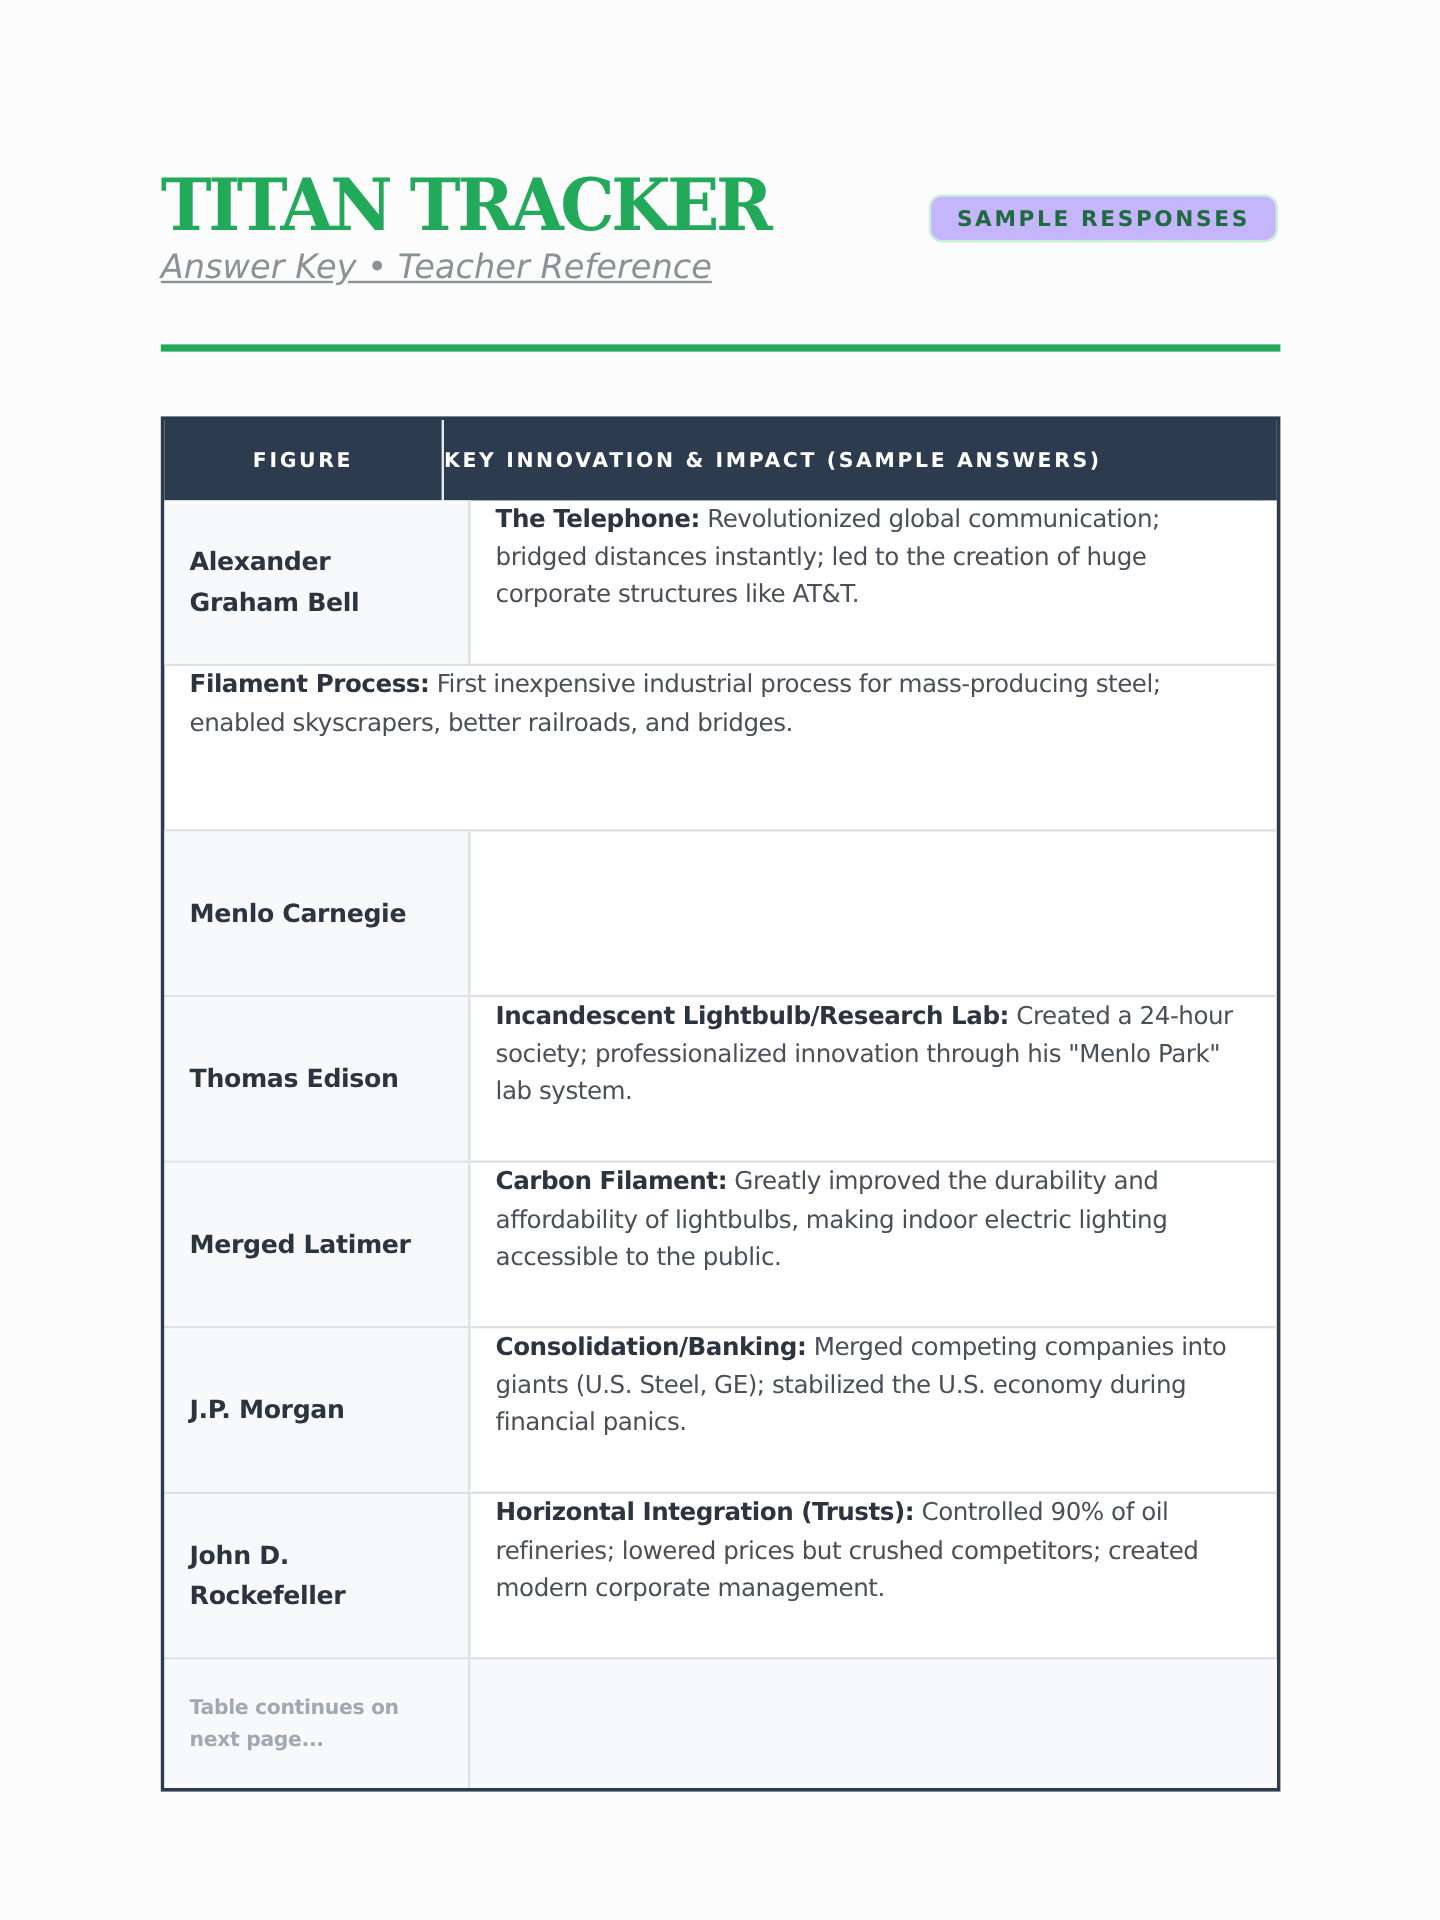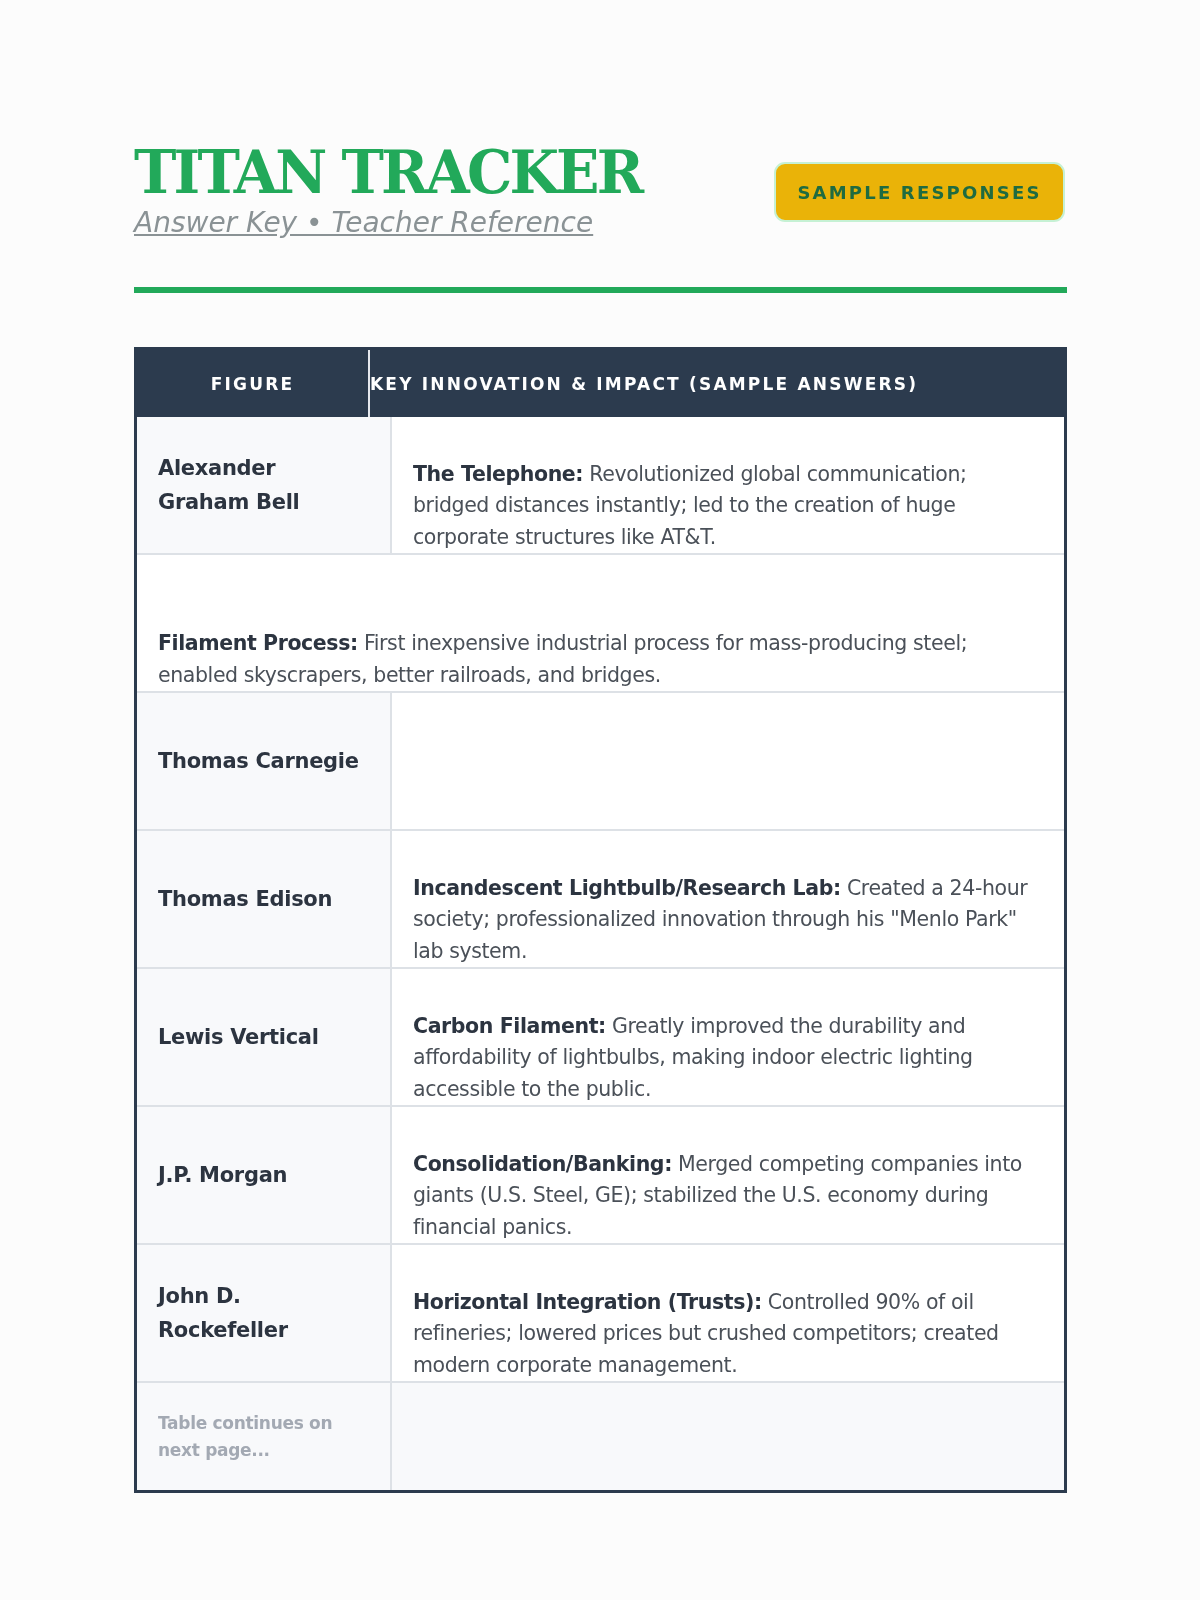--- a/index.html
+++ b/index.html
@@ -23,23 +23,23 @@
     transform: scaleX(0.95); transform-origin: left top;
   }
   .subtitle {
     position: absolute; left: 0; top: 72px;
     font-family: "DejaVu Sans", sans-serif;
     font-style: italic; font-size: 28px; line-height: 34px;
     color: #8a9295; white-space: nowrap; text-decoration: underline;
   }
   .badge {
     position: absolute; left: 640px; top: 28px;
-    width: 291px; height: 60px; box-sizing: border-box;
+    width: 291px; height: 40px; box-sizing: border-box;
     border: 2px solid #c6f1d4; border-radius: 11px;
-    background: #eab308;
+    background: #c4b5fd;
     display: flex; align-items: center; justify-content: center;
     color: #1f6b40; font-weight: 700; font-size: 18px;
     letter-spacing: 2.2px;
     font-family: "DejaVu Sans", sans-serif;
     text-align: right;
   }
   .rule {
     position: absolute; left: 134px; top: 287px; width: 933px; height: 6px;
     background: #22a95a;
   }
@@ -68,21 +68,21 @@
   .row:last-child { border-bottom: none; height: 107px; }
   .cell-figure {
     width: 255px; box-sizing: border-box;
     background: #f8f9fb; border-right: 2px solid #dde1e6;
     display: flex; align-items: center; padding: 0 20px 0 21px;
     font-family: "DejaVu Sans", sans-serif;
     font-weight: 700; font-size: 21px; line-height: 34px; color: #2c3440;
     letter-spacing: -0.3px;
   }
   .cell-impact {
-    flex: 1; display: flex; align-items: flex-end; padding: 0 20px 0 21px;
+    flex: 1; display: flex; align-items: flex-start; padding: 0 20px 0 21px;
     font-family: "DejaVu Sans", sans-serif;
     font-size: 20.5px; line-height: 31.5px; color: #4a5058;
     letter-spacing: -0.4px;
   }
   .cell-impact .lead { font-weight: 700; color: #2c3440; }
   .continue-row .cell-figure {
     font-weight: 700; font-size: 17px; line-height: 27px;
     color: #a3a9b3; align-items: center;
   }
   .continue-row .cell-impact { background: #f8f9fb; }
@@ -111,32 +111,32 @@
     </div>
   </div>
 
   <div class="row">
     <div class="cell-impact">
       <div><span class="lead">Filament Process:</span><span> First inexpensive industrial process for mass-producing steel; enabled skyscrapers, better railroads, and bridges.</span></div>
     </div>
   </div>
 
   <div class="row">
-    <div class="cell-figure">Thomas Carnegie</div>
+    <div class="cell-figure">Menlo Carnegie</div>
   </div>
 
   <div class="row">
     <div class="cell-figure">Thomas Edison</div>
     <div class="cell-impact">
       <div><span class="lead">Incandescent Lightbulb/Research Lab:</span><span> Created a 24-hour society; professionalized innovation through his "Menlo Park" lab system.</span></div>
     </div>
   </div>
 
   <div class="row">
-    <div class="cell-figure">Lewis Vertical</div>
+    <div class="cell-figure">Merged Latimer</div>
     <div class="cell-impact">
       <div><span class="lead">Carbon Filament:</span><span> Greatly improved the durability and affordability of lightbulbs, making indoor electric lighting accessible to the public.</span></div>
     </div>
   </div>
 
   <div class="row">
     <div class="cell-figure">J.P. Morgan</div>
     <div class="cell-impact">
       <div><span class="lead">Consolidation/Banking:</span><span> Merged competing companies into giants (U.S. Steel, GE); stabilized the U.S. economy during financial panics.</span></div>
     </div>

